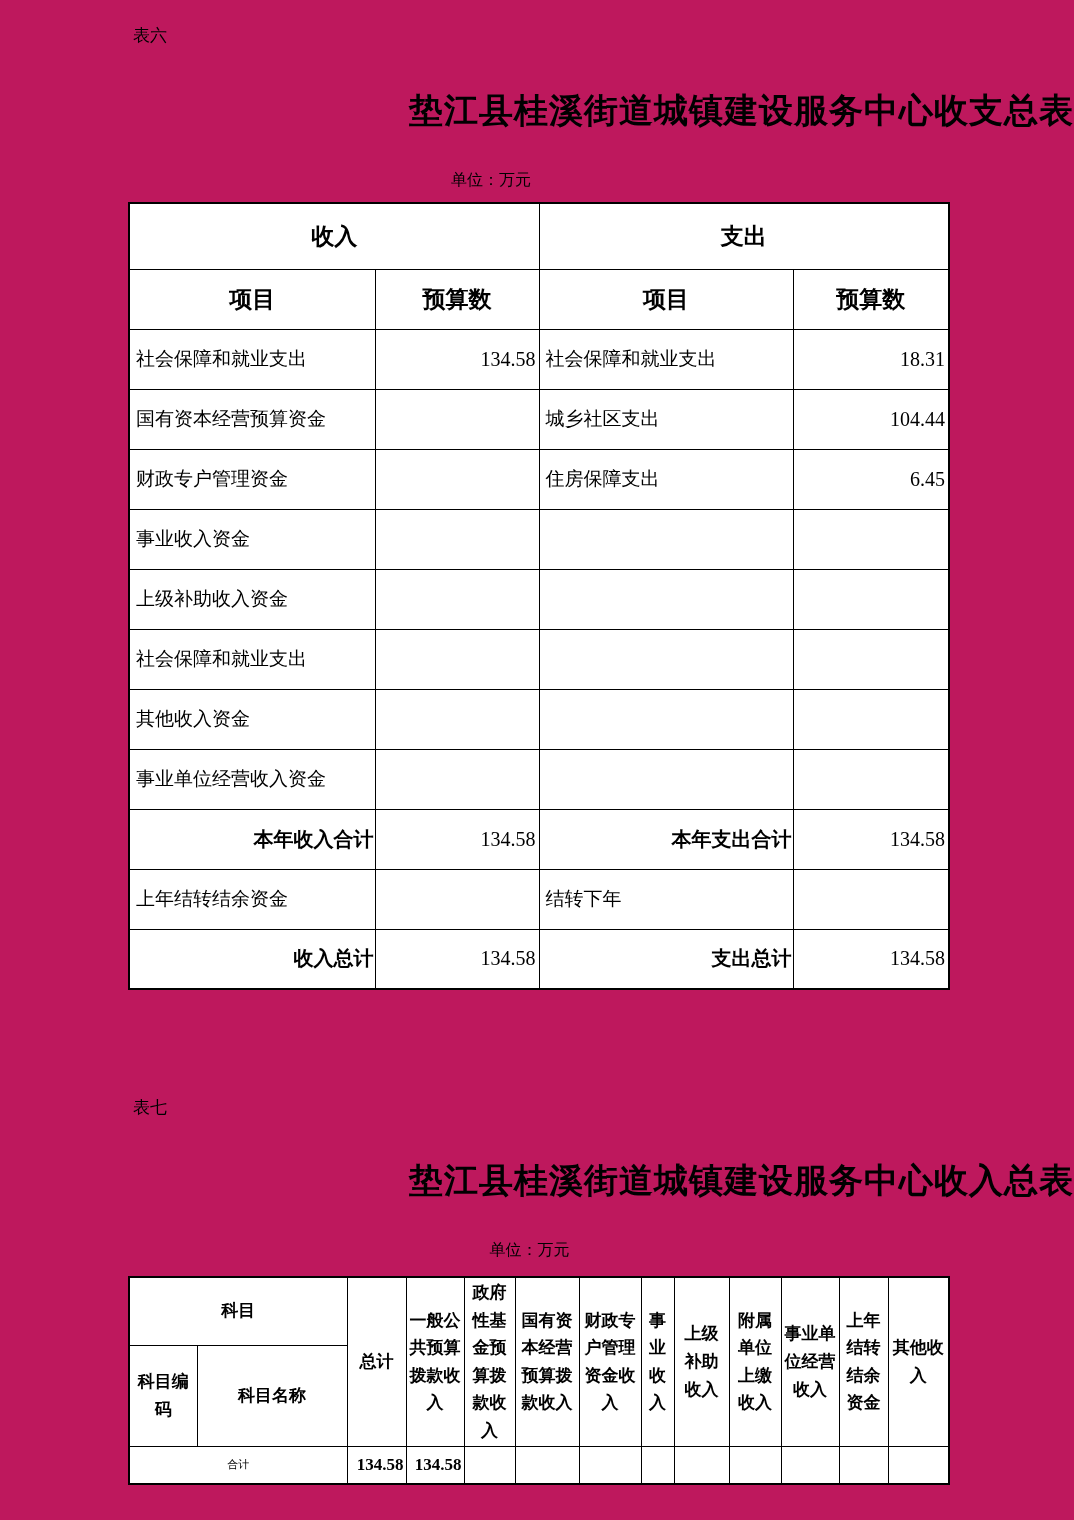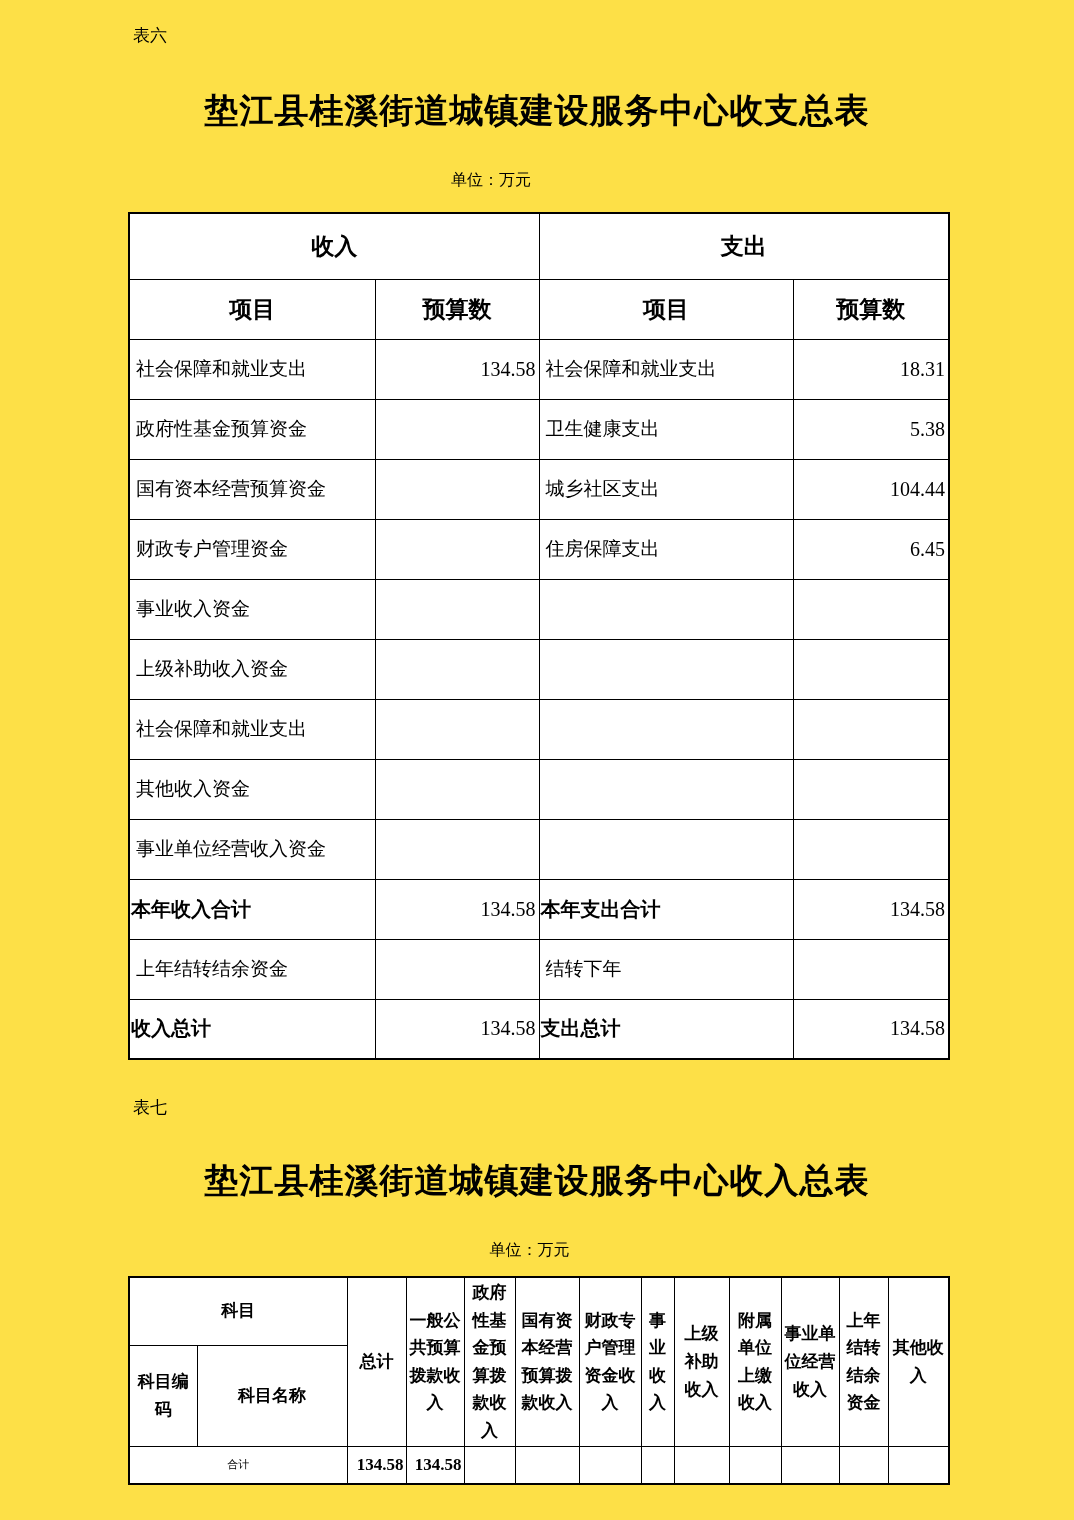--- a/index.html
+++ b/index.html
@@ -1,48 +1,48 @@
 <!DOCTYPE html>
 <html><head>
 <meta charset="utf-8">
 <style>
   html, body { margin:0; padding:0; background:#ffffff; }
   .page {
-    position:relative; width:1074px; height:1520px; background:#fde047;
+    position:relative; width:1074px; height:1520px; background:#be185d;
     color:#000; font-family:"Liberation Serif", serif; overflow:hidden;
   }
   .tbl-label { position:absolute; font-size:17px; }
   #lbl6 { left:133px; top:24px; }
   #lbl7 { left:133px; top:1096px; }
   .big-title {
-    position:absolute; left:0; width:100%; text-align:center;
+    position:absolute; left:0; width:100%; text-align:right;
     font-weight:bold; font-size:34px; letter-spacing:1px; margin:0;
   }
   #title6 { top:88px; }
   #title7 { top:1158px; }
   .unit { position:absolute; font-size:16px; text-align:center; }
   #unit6 { left:128px; width:726px; top:170px; }
   #unit7 { left:128px; width:803px; top:1240px; }
 
   table { border-collapse:collapse; table-layout:fixed; position:absolute; left:128px; background:#fff; }
   td { border:1px solid #000; overflow:hidden; vertical-align:middle; }
 
   
-  .t1 { top:212px; width:820px; border:2px solid #000; }
+  .t1 { top:202px; width:820px; border:2px solid #000; }
   .t1 tr.ghead { height:66px; }
   .t1 tr.chead { height:60px; }
   .t1 tr.drow  { height:60px; }
   .t1 tr.brow  { height:60px; }
   .t1 .hcell {
     font-family:"Liberation Sans", sans-serif; font-weight:bold;
     font-size:23px; text-align:center;
   }
   .t1 td.item { font-size:19px; text-align:left; padding:0 4px 0 6px; }
   .t1 td.num  { font-size:20px; text-align:right; padding:0 3px 0 0; }
-  .t1 td.blbl { font-size:20px; font-weight:bold; text-align:left; }
+  .t1 td.blbl { font-size:20px; font-weight:bold; text-align:right; }
 
   
   .t2 { top:1276px; width:820px; border:2px solid #000; }
   .t2 tr.ra { height:68px; }
   .t2 tr.rb { height:101px; }
   .t2 tr.rc { height:38px; }
   .t2 td.colhead {
     font-family:"Liberation Sans", sans-serif; font-weight:bold;
     font-size:17px; line-height:1.62; text-align:center;
     padding:0 2px; word-break:break-all;
@@ -75,26 +75,20 @@
       <td class="hcell">项目</td>
       <td class="hcell">预算数</td>
       <td class="hcell">项目</td>
       <td class="hcell">预算数</td>
     </tr>
     <tr class="drow">
       <td class="item">社会保障和就业支出</td>
       <td class="num">134.58</td>
       <td class="item">社会保障和就业支出</td>
       <td class="num">18.31</td>
-    </tr>
-    <tr class="drow">
-      <td class="item">政府性基金预算资金</td>
-      <td class="num"></td>
-      <td class="item">卫生健康支出</td>
-      <td class="num">5.38</td>
     </tr>
     <tr class="drow">
       <td class="item">国有资本经营预算资金</td>
       <td class="num"></td>
       <td class="item">城乡社区支出</td>
       <td class="num">104.44</td>
     </tr>
     <tr class="drow">
       <td class="item">财政专户管理资金</td>
       <td class="num"></td>

